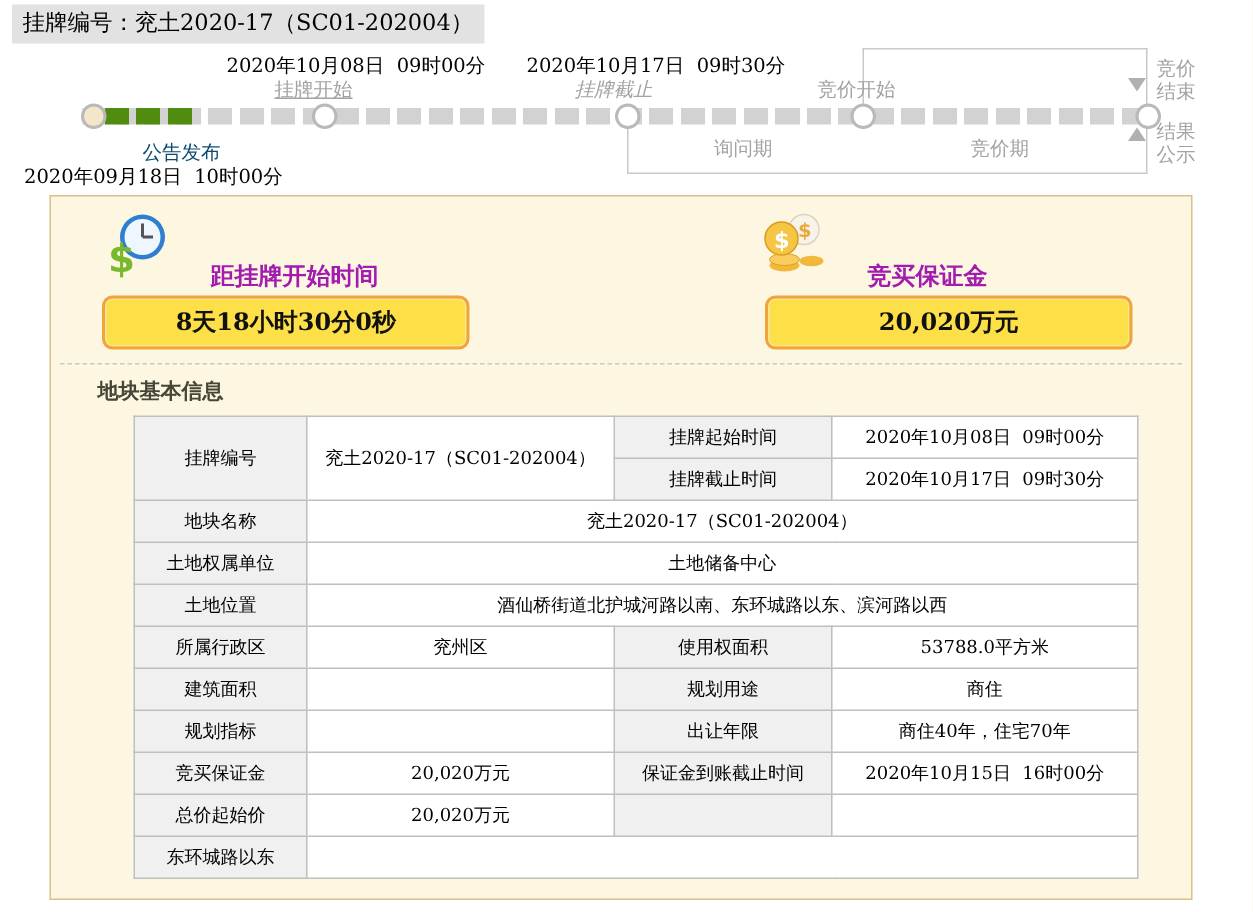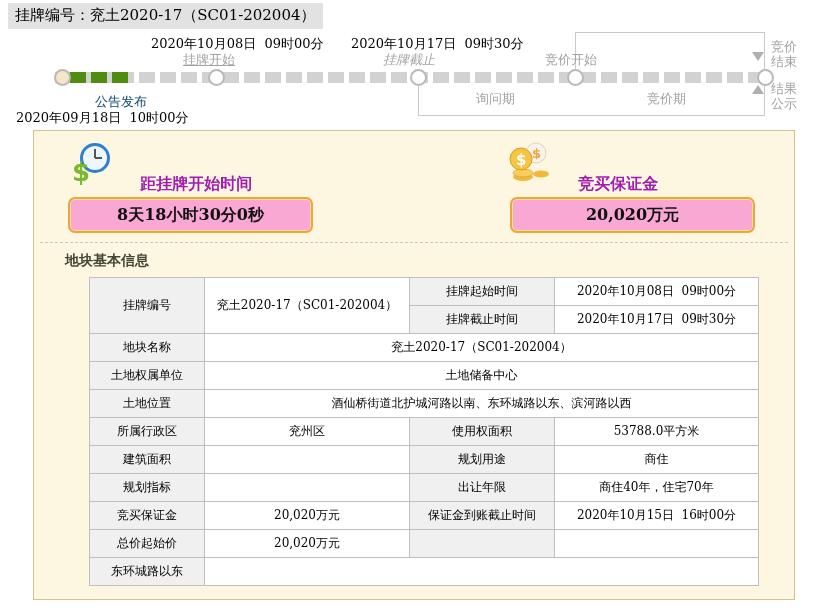--- a/index.html
+++ b/index.html
@@ -56,21 +56,21 @@
     position:absolute;left:33px;top:130px;width:760px;height:468px;
     background:#fdf7e2;border:1px solid #d8c28c;
   }
   .cd-icon{position:absolute;top:8px;width:46px;height:46px;}
   .cd-titlerow{position:absolute;top:24px;font-size:16px;white-space:pre;}
   .cd-title{color:#a21caf;font-weight:bold;font-family:"DejaVu Sans","Liberation Sans",sans-serif;text-align:center;}
   .cd-sep{color:#e0a864;font-size:14px;}
   .cd-sub{color:#c87f35;font-size:13px;}
   .cd-box{
     position:absolute;top:66px;width:241px;height:32px;
-    background:#f9a8d4;border:2px solid #f0a43a;border-radius:7px;
+    background:#fde047;border:2px solid #f0a43a;border-radius:7px;
     text-align:center;line-height:32px;font-size:16px;font-weight:bold;color:#111;
     box-shadow:inset 0 0 0 1px #fde49a;
   }
   .dash-sep{position:absolute;left:6px;right:6px;top:111px;border-top:1px dashed #c8c8c8;}
   .section-title{
     position:absolute;left:31px;top:121px;
     font-size:14px;font-weight:bold;color:#454538;
     font-family:"DejaVu Sans","Liberation Sans",sans-serif;
   }
   

